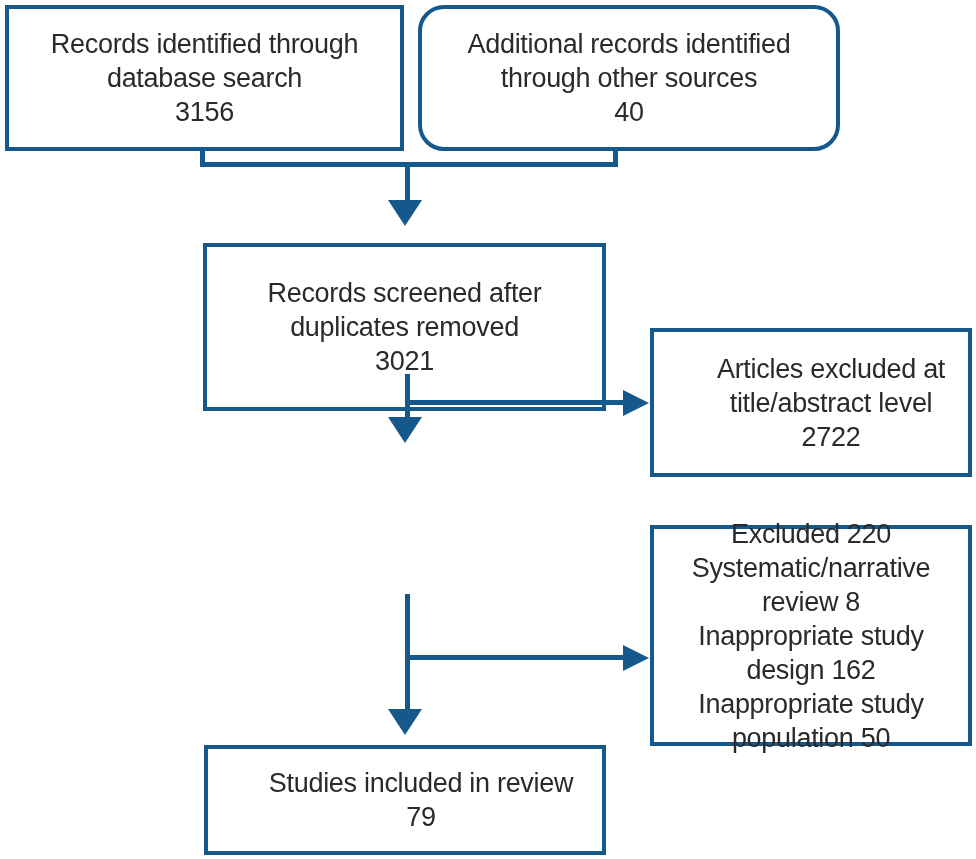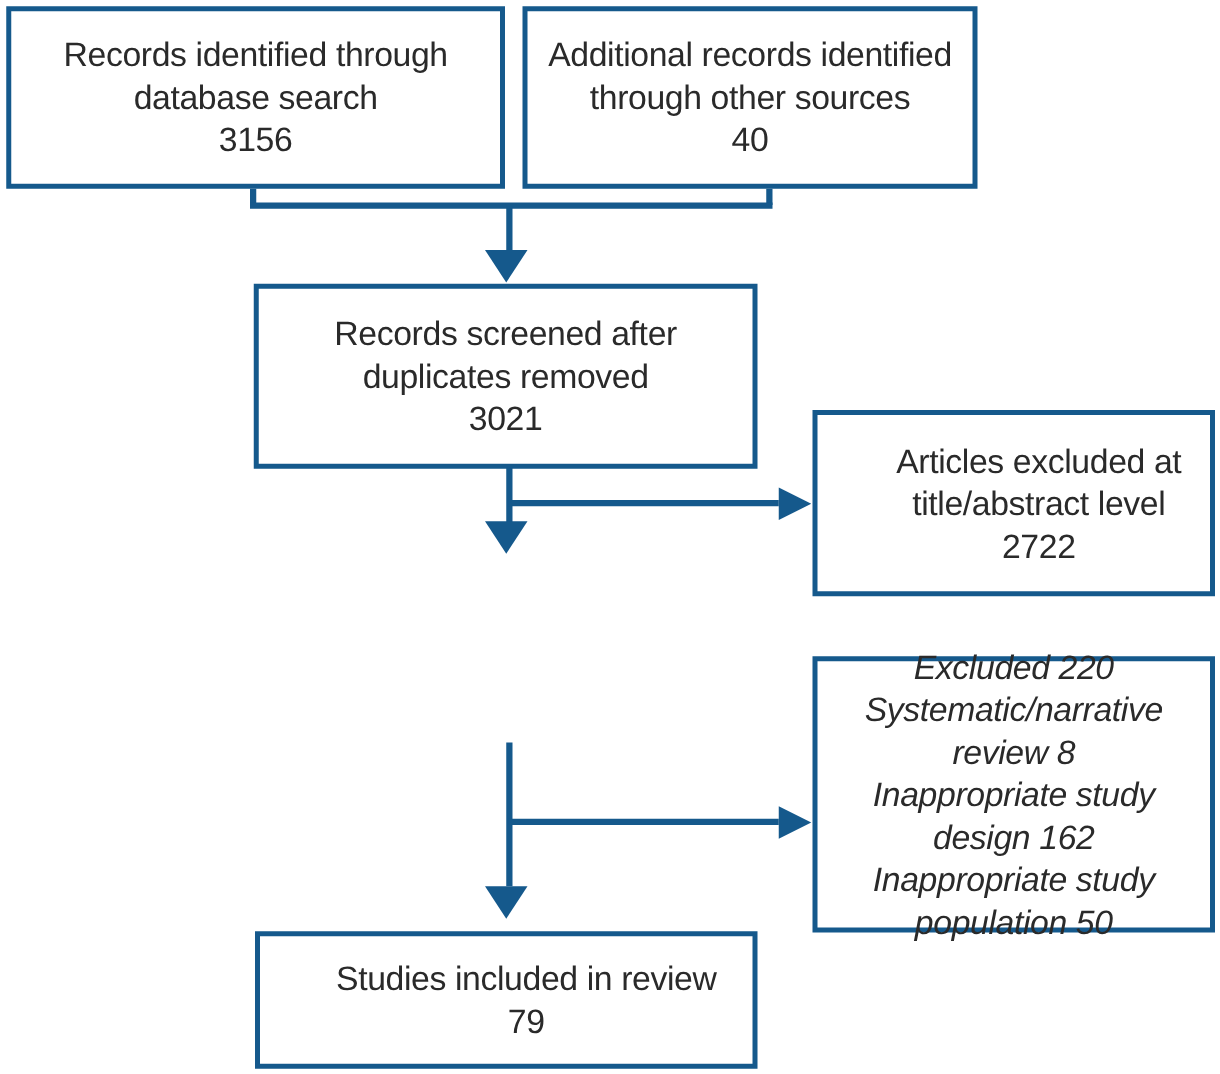--- a/index.html
+++ b/index.html
@@ -46,25 +46,25 @@
     position: absolute;
     width: 0;
     height: 0;
     border-top: 13px solid transparent;
     border-bottom: 13px solid transparent;
     border-left: 26px solid var(--line, #15598c);
   }
 
   
   #node-db      { left: 5px;   top: 5px;   width: 399px; height: 146px; }
-  #node-other   { left: 418px; top: 5px;   width: 364px; height: 146px; }
-  #node-screen  { left: 203px; top: 227px; width: 403px; height: 148px; }
+  #node-other   { left: 418px; top: 5px;   width: 422px; height: 146px; border-radius: 26px; }
+  #node-screen  { left: 203px; top: 243px; width: 403px; height: 168px; }
   #node-excl1   { left: 650px; top: 328px; width: 322px; height: 149px; padding-left: 40px; }
   #node-full    { left: 203px; top: 444px; width: 403px; height: 151px; }
-  #node-excl2   { left: 650px; top: 525px; width: 322px; height: 221px; font-style: italic; }
+  #node-excl2   { left: 650px; top: 525px; width: 322px; height: 221px; }
   #node-incl    { left: 204px; top: 745px; width: 402px; height: 110px; padding-left: 32px; }
 
   
   #stub-left    { left: 200px; top: 151px; width: 5px;   height: 13px; }
   #stub-right   { left: 613px; top: 151px; width: 5px;   height: 13px; }
   #merge-line   { left: 200px; top: 162px; width: 418px; height: 5px;  }
   #merge-vert   { left: 405px; top: 165px; width: 5px;   height: 36px; }
   #ah-screen    { left: 388px; top: 200px; }
   #vert-1       { left: 405px; top: 374px; width: 5px;   height: 44px; }
   #branch-1     { left: 407px; top: 400px; width: 216px; height: 5px;  }

